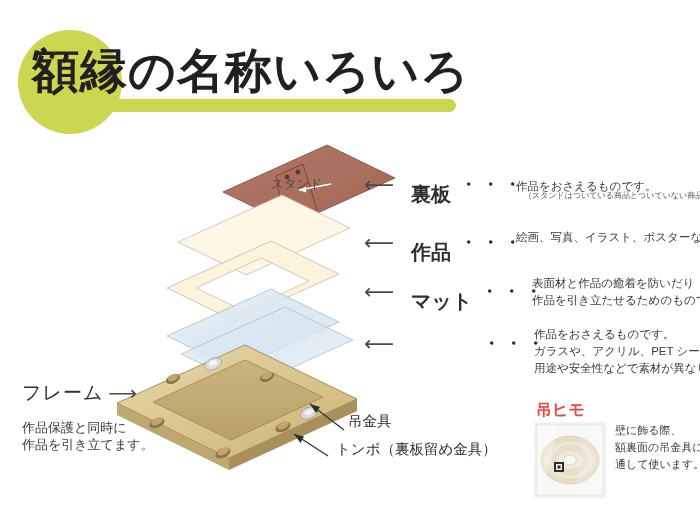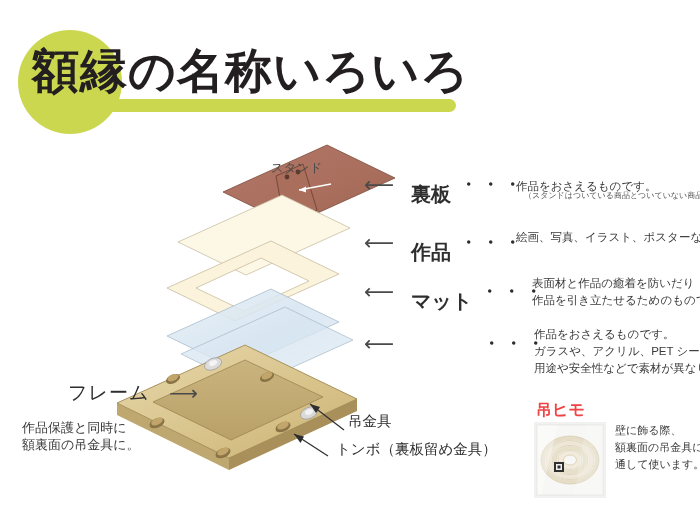--- a/index.html
+++ b/index.html
@@ -174,21 +174,21 @@
         <g>
           <ellipse cx="214" cy="273" rx="9" ry="5.5" fill="#d9d9d9" stroke="#9a9a9a" stroke-width="0.7" transform="rotate(-24 214 273)"></ellipse>
           <ellipse cx="214" cy="272" rx="4.3" ry="2.6" fill="#f2f2f2" transform="rotate(-24 214 272)"></ellipse>
           <ellipse cx="118" cy="224" rx="9" ry="5.5" fill="#dcdcdc" stroke="#9a9a9a" stroke-width="0.7" transform="rotate(-24 118 224)"></ellipse>
           <ellipse cx="118" cy="223" rx="4.3" ry="2.6" fill="#f4f4f4" transform="rotate(-24 118 223)"></ellipse>
         </g>
       </g>
     </svg>
   </div>
 
-  <div class="part-label" style="left:271px;top:160px;font-size:12.5px;color:#4a4a4a;">スタンド</div>
+  <div class="part-label" style="left:271px;top:176px;font-size:12.5px;color:#4a4a4a;">スタンド</div>
 
   <div class="callout" style="left:364px;top:166px;width:336px;height:45px;">
     <span class="arrow" style="left:0;top:8px;">⟵</span>
     <span class="term" style="left:47px;top:3px;">裏板</span>
     <span class="dots" style="left:96px;top:7px;">・・・</span>
     <span class="desc" style="left:152px;top:13px;">作品をおさえるものです。</span>
     <span class="note" style="left:160px;top:24px;">（スタンドはついている商品とついていない商品があります。）</span>
   </div>
 
   <div class="callout" style="left:364px;top:224px;width:336px;height:30px;">
@@ -208,27 +208,27 @@
 
   <div class="callout" style="left:364px;top:325px;width:336px;height:58px;">
     <span class="arrow" style="left:0;top:8px;">⟵</span>
     <span class="dots" style="left:119px;top:7px;">・・・</span>
     <span class="desc" style="left:170px;top:2px;">作品をおさえるものです。</span>
     <span class="desc" style="left:170px;top:19px;">ガラスや、アクリル、PET シートなど</span>
     <span class="desc" style="left:170px;top:36px;">用途や安全性などで素材が異なります。</span>
   </div>
 
   <div class="frame-callout">
-    <div style="display:flex;align-items:center;gap:20px;margin-left:46px;">
+    <div style="display:flex;align-items:center;gap:5px;">
       <span class="fterm">フレーム</span>
       <span class="fterm" style="font-size:20px;color:#4a4a4a;">⟶</span>
     </div>
     <div class="fdesc">
       <div>作品保護と同時に</div>
-      <div>額裏面の吊金具に。</div>
+      <div>作品を引き立てます。</div>
     </div>
   </div>
 
   <svg class="leader" style="left:292px;top:398px;" width="70" height="62" viewBox="0 0 70 62">
 
     <line x1="52" y1="32" x2="18" y2="6" stroke="#2e2e2e" stroke-width="1.2"></line>
     <polygon points="18,6 28,9 24,15" fill="#2e2e2e"></polygon>
 
     <line x1="36" y1="58" x2="2" y2="36" stroke="#2e2e2e" stroke-width="1.2"></line>
     <polygon points="2,36 12,38.5 8.5,45" fill="#2e2e2e"></polygon>

